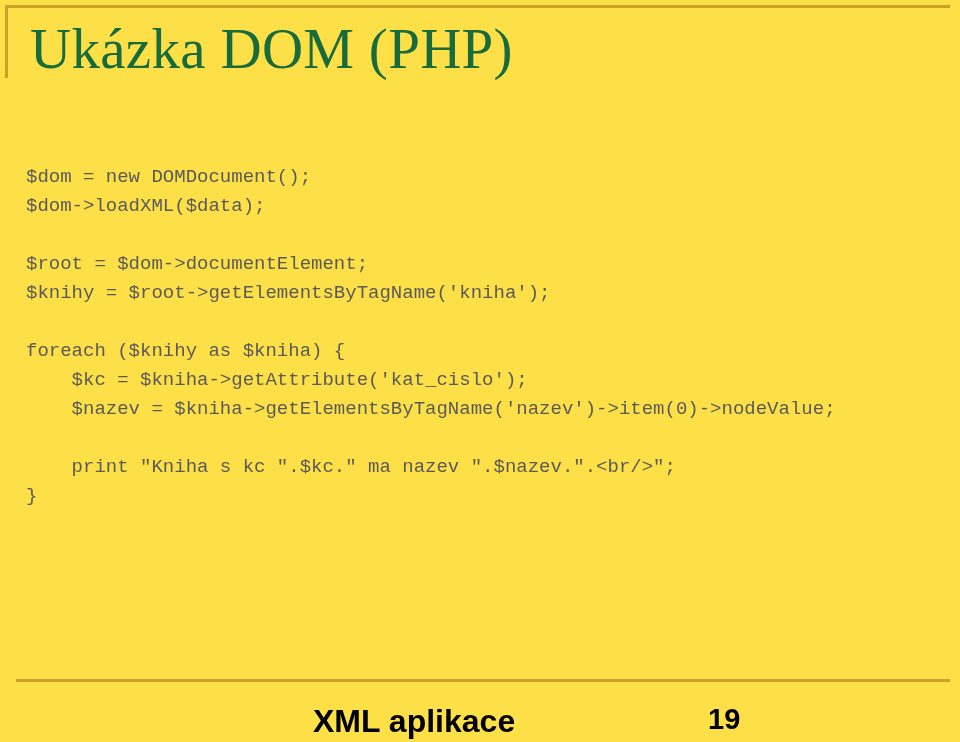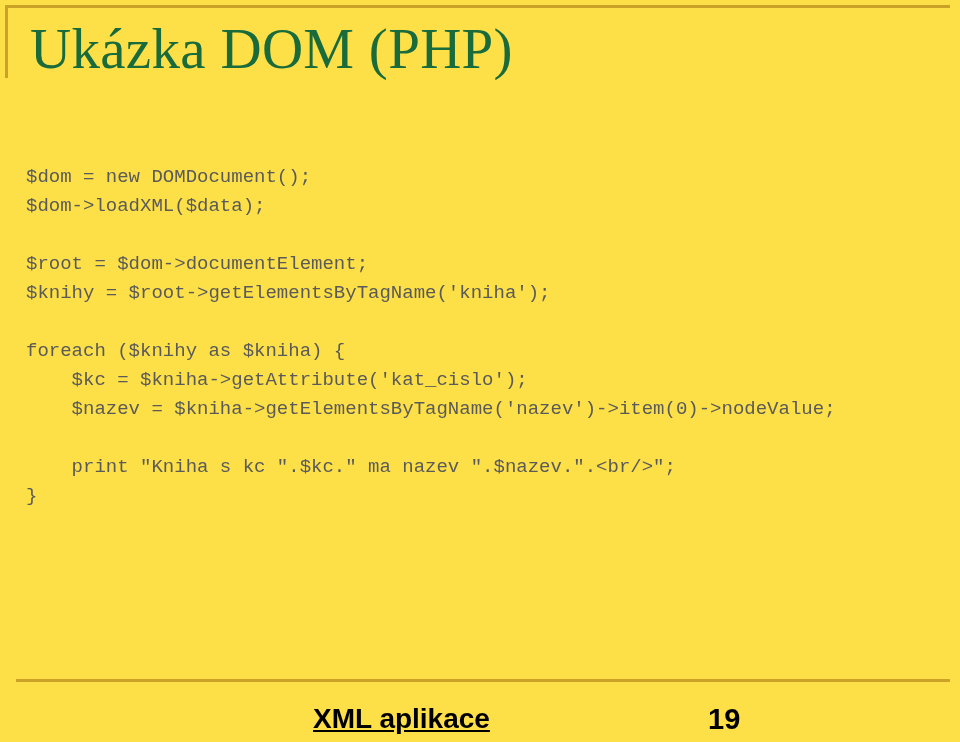--- a/index.html
+++ b/index.html
@@ -78,25 +78,24 @@
   .code-line.blank {
     height: 29px;
   }
 
   
   .footer-title {
     position: absolute;
     left: 313px;
     top: 703px;
     font-family: "Liberation Sans", sans-serif;
-    font-size: 28px;
+    font-size: 32px;
     font-weight: bold;
     color: #000000;
     white-space: nowrap;
-    text-decoration: underline;
   }
   .footer-pagenum {
     position: absolute;
     left: 708px;
     top: 703px;
     font-family: "Liberation Sans", sans-serif;
     font-size: 29px;
     font-weight: bold;
     color: #000000;
     white-space: nowrap;

